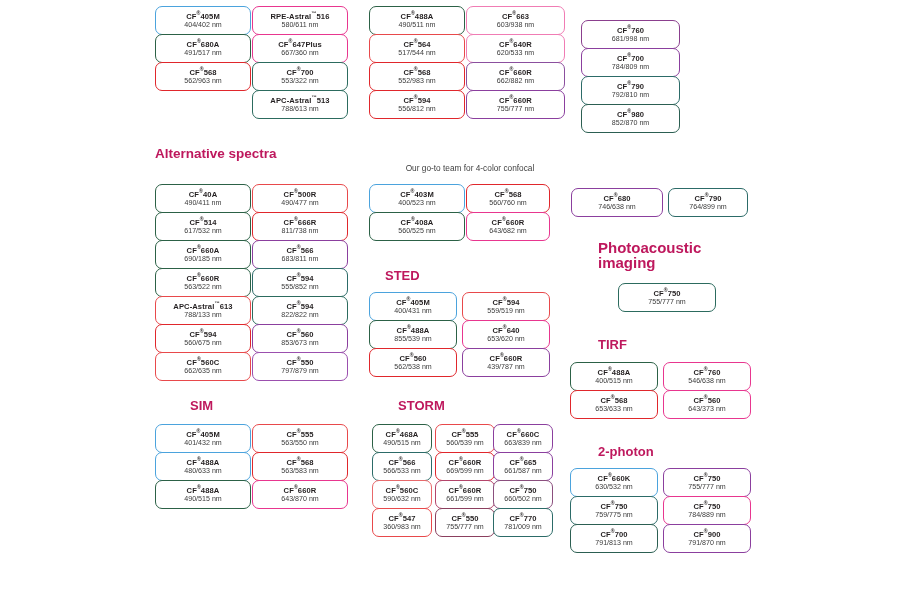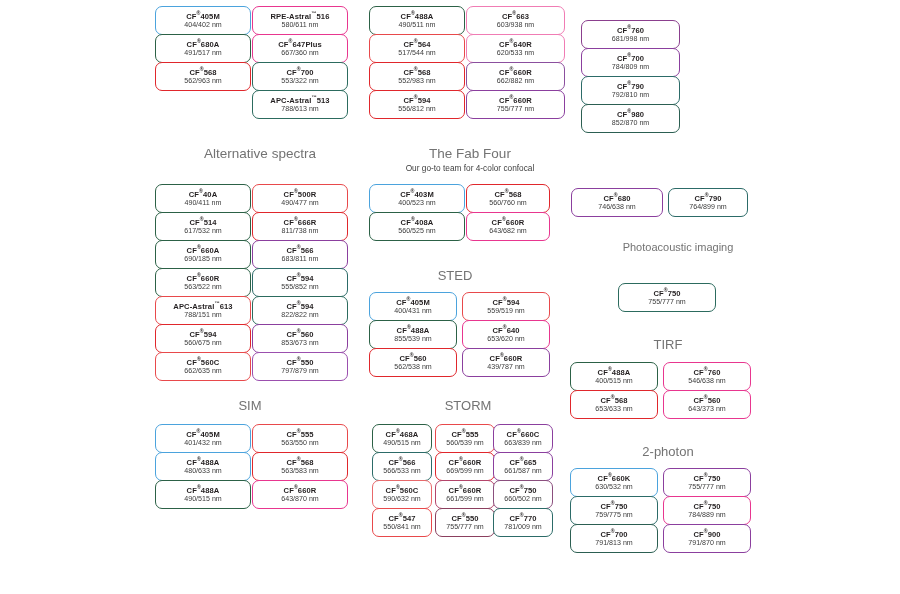--- a/index.html
+++ b/index.html
@@ -42,35 +42,35 @@
   .pill .nm-spec{
     font-size:7.1px;
     margin-top:1.5px;
     white-space:nowrap;
     color:#3b3b3b;
   }
 
   
   .sec-title{
     position:absolute;
-    text-align:center;
-    font-weight:normal;
-    color:#737373;
+    text-align:left;
+    font-weight:bold;
+    color:#be185d;
     white-space:nowrap;
   }
   .sec-sub{
     position:absolute;
     text-align:center;
     font-size:8.3px;
     color:#3f3f3f;
     white-space:nowrap;
   }
   .t-big{font-size:13.5px;}
   .t-mid{font-size:13px;}
-  .t-two{font-size:11px;line-height:15px;white-space:normal;}
+  .t-two{font-size:15px;line-height:15px;white-space:normal;}
 </style>
 </head>
 <body>
 
 <div class="canvas" id="canvas">
     <div class="pill" style="left: 155px; top: 6px; width: 96px; height: 29px; border-color: rgb(75, 163, 221);">
       <div class="nm-name">CF<sup>®</sup>405M</div>
       <div class="nm-spec">404/402 nm</div>
     </div>
     <div class="pill" style="left: 155px; top: 34px; width: 96px; height: 29px; border-color: rgb(44, 97, 70);">
@@ -157,21 +157,21 @@
     <div class="pill" style="left: 155px; top: 240px; width: 96px; height: 29px; border-color: rgb(44, 97, 70);">
       <div class="nm-name">CF<sup>®</sup>660A</div>
       <div class="nm-spec">690/185 nm</div>
     </div>
     <div class="pill" style="left: 155px; top: 268px; width: 96px; height: 29px; border-color: rgb(44, 97, 70);">
       <div class="nm-name">CF<sup>®</sup>660R</div>
       <div class="nm-spec">563/522 nm</div>
     </div>
     <div class="pill" style="left: 155px; top: 296px; width: 96px; height: 29px; border-color: rgb(232, 73, 75);">
       <div class="nm-name">APC-Astral<sup>™</sup>613</div>
-      <div class="nm-spec">788/151 nm</div>
+      <div class="nm-spec">788/133 nm</div>
     </div>
     <div class="pill" style="left: 155px; top: 324px; width: 96px; height: 29px; border-color: rgb(224, 39, 44);">
       <div class="nm-name">CF<sup>®</sup>594</div>
       <div class="nm-spec">560/675 nm</div>
     </div>
     <div class="pill" style="left: 155px; top: 352px; width: 96px; height: 29px; border-color: rgb(232, 73, 75);">
       <div class="nm-name">CF<sup>®</sup>560C</div>
       <div class="nm-spec">662/635 nm</div>
     </div>
     <div class="pill" style="left: 252px; top: 184px; width: 96px; height: 29px; border-color: rgb(232, 73, 75);">
@@ -195,21 +195,20 @@
       <div class="nm-spec">822/822 nm</div>
     </div>
     <div class="pill" style="left: 252px; top: 324px; width: 96px; height: 29px; border-color: rgb(139, 63, 158);">
       <div class="nm-name">CF<sup>®</sup>560</div>
       <div class="nm-spec">853/673 nm</div>
     </div>
     <div class="pill" style="left: 252px; top: 352px; width: 96px; height: 29px; border-color: rgb(155, 79, 174);">
       <div class="nm-name">CF<sup>®</sup>550</div>
       <div class="nm-spec">797/879 nm</div>
     </div>
-    <div class="sec-title t-big" style="left: 385px; top: 146px; width: 170px;">The Fab Four</div>
     <div class="sec-sub" style="left: 375px; top: 163px; width: 190px;">Our go-to team for 4-color confocal</div>
     <div class="pill" style="left: 369px; top: 184px; width: 96px; height: 29px; border-color: rgb(75, 163, 221);">
       <div class="nm-name">CF<sup>®</sup>403M</div>
       <div class="nm-spec">400/523 nm</div>
     </div>
     <div class="pill" style="left: 369px; top: 212px; width: 96px; height: 29px; border-color: rgb(44, 97, 70);">
       <div class="nm-name">CF<sup>®</sup>408A</div>
       <div class="nm-spec">560/525 nm</div>
     </div>
     <div class="pill" style="left: 466px; top: 184px; width: 84px; height: 29px; border-color: rgb(224, 39, 44);">
@@ -333,21 +332,21 @@
     <div class="pill" style="left: 372px; top: 452px; width: 60px; height: 29px; border-color: rgb(44, 107, 104);">
       <div class="nm-name">CF<sup>®</sup>566</div>
       <div class="nm-spec">566/533 nm</div>
     </div>
     <div class="pill" style="left: 372px; top: 480px; width: 60px; height: 29px; border-color: rgb(232, 105, 107);">
       <div class="nm-name">CF<sup>®</sup>560C</div>
       <div class="nm-spec">590/632 nm</div>
     </div>
     <div class="pill" style="left: 372px; top: 508px; width: 60px; height: 29px; border-color: rgb(232, 73, 75);">
       <div class="nm-name">CF<sup>®</sup>547</div>
-      <div class="nm-spec">550/841 nm</div>
+      <div class="nm-spec">360/983 nm</div>
     </div>
     <div class="pill" style="left: 435px; top: 424px; width: 60px; height: 29px; border-color: rgb(232, 73, 75);">
       <div class="nm-name">CF<sup>®</sup>555</div>
       <div class="nm-spec">560/539 nm</div>
     </div>
     <div class="pill" style="left: 435px; top: 452px; width: 60px; height: 29px; border-color: rgb(224, 39, 44);">
       <div class="nm-name">CF<sup>®</sup>660R</div>
       <div class="nm-spec">669/599 nm</div>
     </div>
     <div class="pill" style="left: 435px; top: 480px; width: 60px; height: 29px; border-color: rgb(180, 69, 107);">

